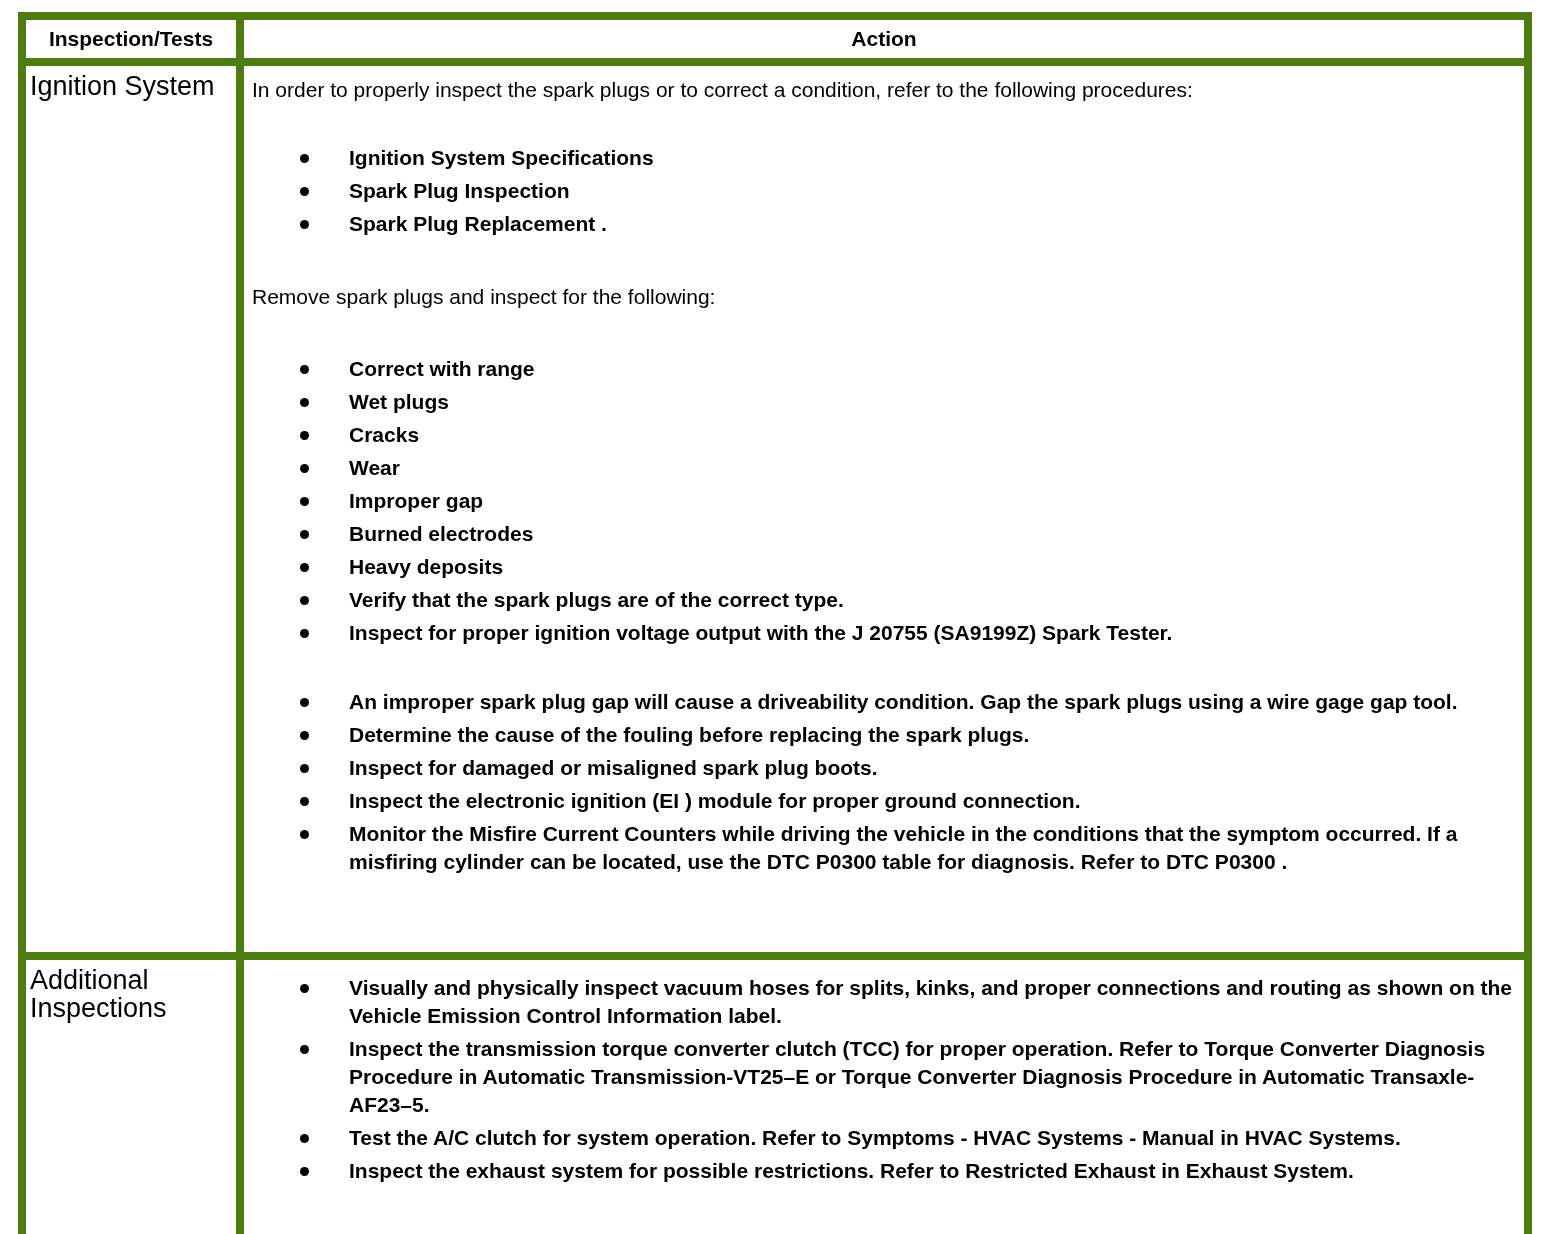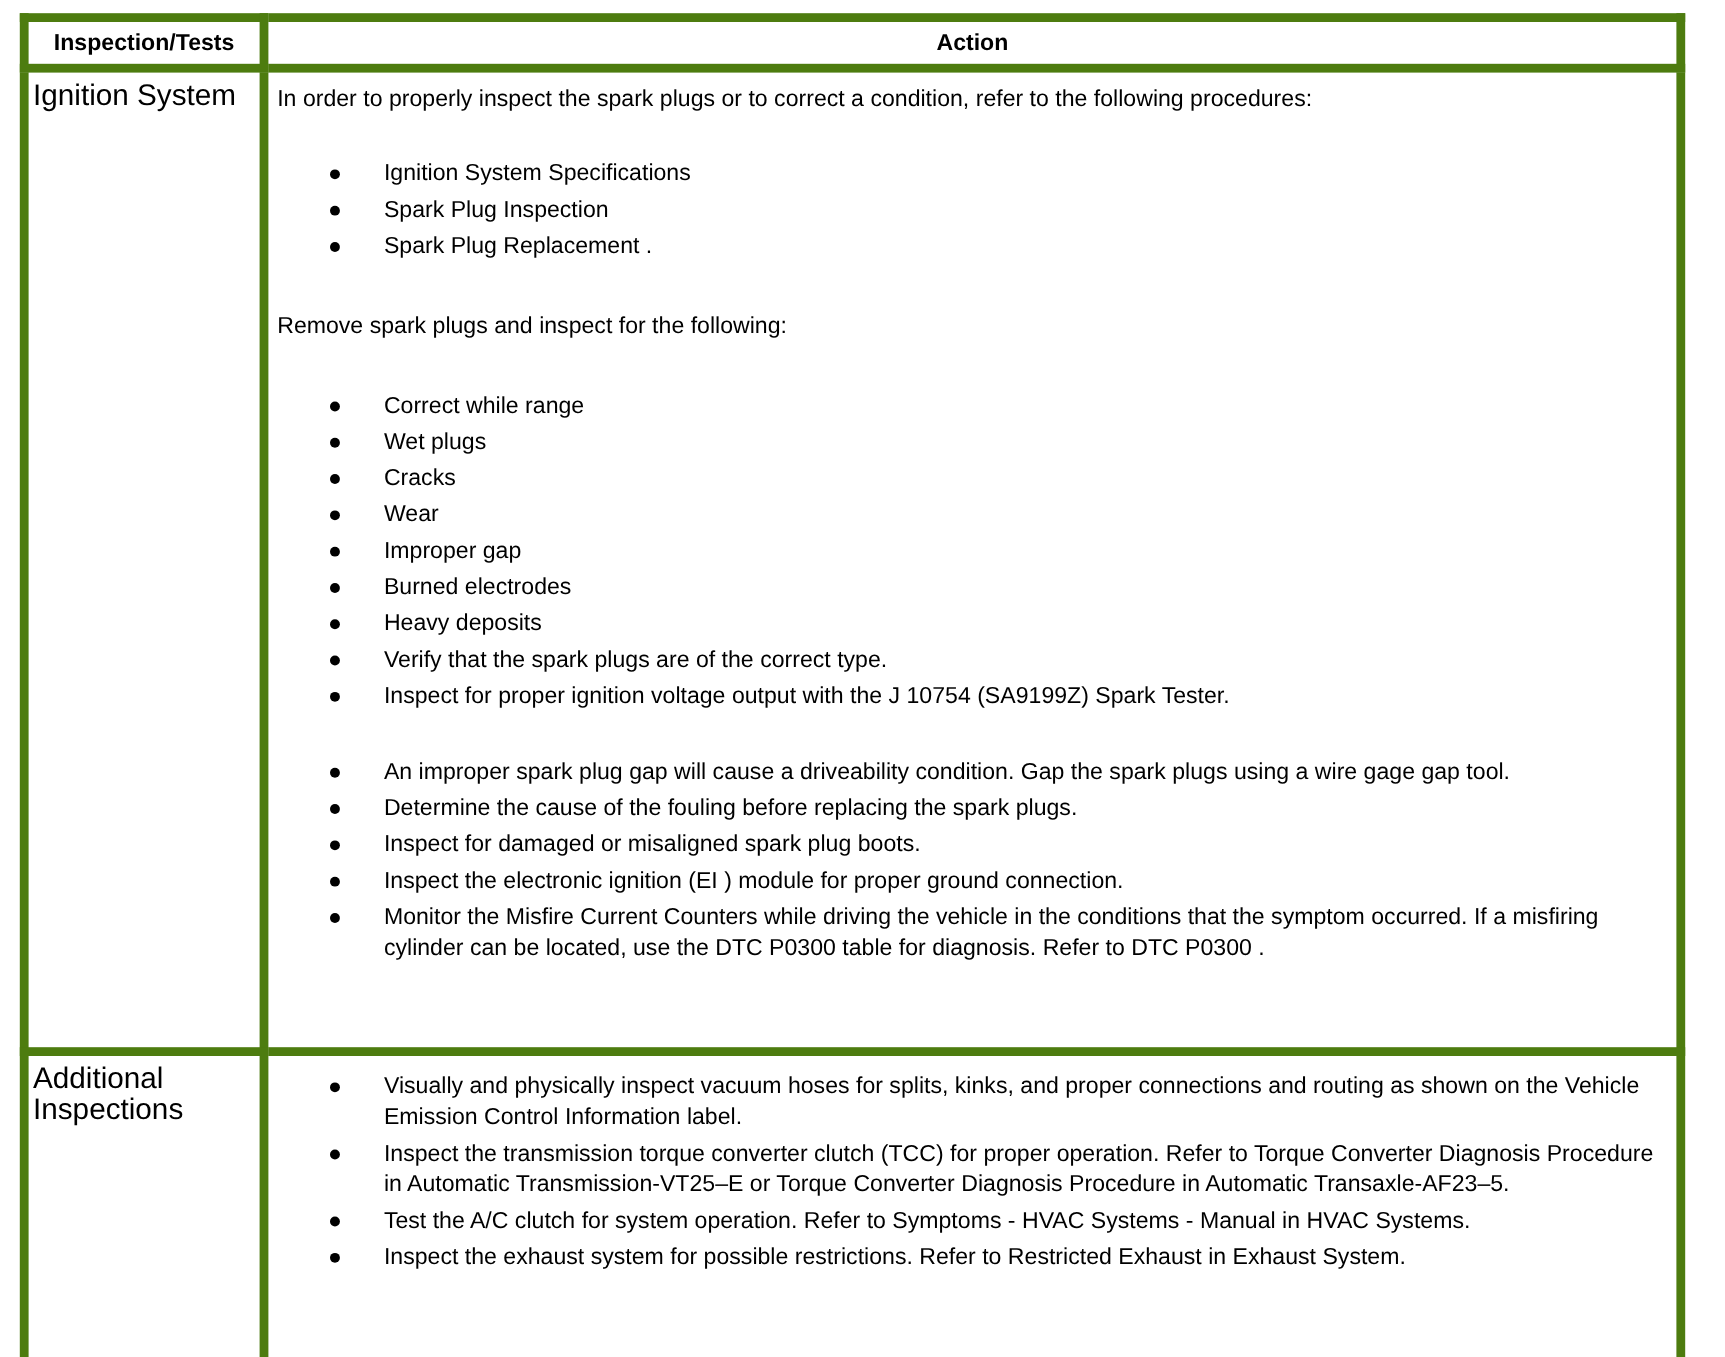--- a/index.html
+++ b/index.html
@@ -49,20 +49,21 @@
       line-height: 28px;
       padding: 6px 4px 0 4px !important;
     }
     .para {
       margin: 4px;
     }
     .bullets {
       list-style: none;
       margin: 0;
       padding: 0;
+      font-weight: bold;
     }
     .bullets li {
       position: relative;
       padding-left: 101px;
       margin: 0 0 5px 0;
       line-height: 28px;
     }
     .bullets li .dot {
       position: absolute;
       left: 52px;
@@ -100,29 +101,29 @@
         <div class="gap-a"></div>
         <ul class="bullets">
           <li><span class="dot"></span><span>Ignition System Specifications</span></li>
           <li><span class="dot"></span><span>Spark Plug Inspection</span></li>
           <li><span class="dot"></span><span>Spark Plug Replacement .</span></li>
         </ul>
         <div class="gap-b"></div>
         <p class="para">Remove spark plugs and inspect for the following:</p>
         <div class="gap-c"></div>
         <ul class="bullets">
-          <li><span class="dot"></span><span>Correct while range</span></li>
+          <li><span class="dot"></span><span>Correct with range</span></li>
           <li><span class="dot"></span><span>Wet plugs</span></li>
           <li><span class="dot"></span><span>Cracks</span></li>
           <li><span class="dot"></span><span>Wear</span></li>
           <li><span class="dot"></span><span>Improper gap</span></li>
           <li><span class="dot"></span><span>Burned electrodes</span></li>
           <li><span class="dot"></span><span>Heavy deposits</span></li>
           <li><span class="dot"></span><span>Verify that the spark plugs are of the correct type.</span></li>
-          <li><span class="dot"></span><span>Inspect for proper ignition voltage output with the J 10754 (SA9199Z) Spark Tester.</span></li>
+          <li><span class="dot"></span><span>Inspect for proper ignition voltage output with the J 20755 (SA9199Z) Spark Tester.</span></li>
         </ul>
         <div class="gap-d"></div>
         <ul class="bullets">
           <li><span class="dot"></span><span>An improper spark plug gap will cause a driveability condition. Gap the spark plugs using a wire gage gap tool.</span></li>
           <li><span class="dot"></span><span>Determine the cause of the fouling before replacing the spark plugs.</span></li>
           <li><span class="dot"></span><span>Inspect for damaged or misaligned spark plug boots.</span></li>
           <li><span class="dot"></span><span>Inspect the electronic ignition (EI ) module for proper ground connection.</span></li>
           <li><span class="dot"></span><span>Monitor the Misfire Current Counters while driving the vehicle in the conditions that the symptom occurred. If a misfiring cylinder can be located, use the DTC P0300 table for diagnosis. Refer to DTC P0300 .</span></li>
         </ul>
       </td>

